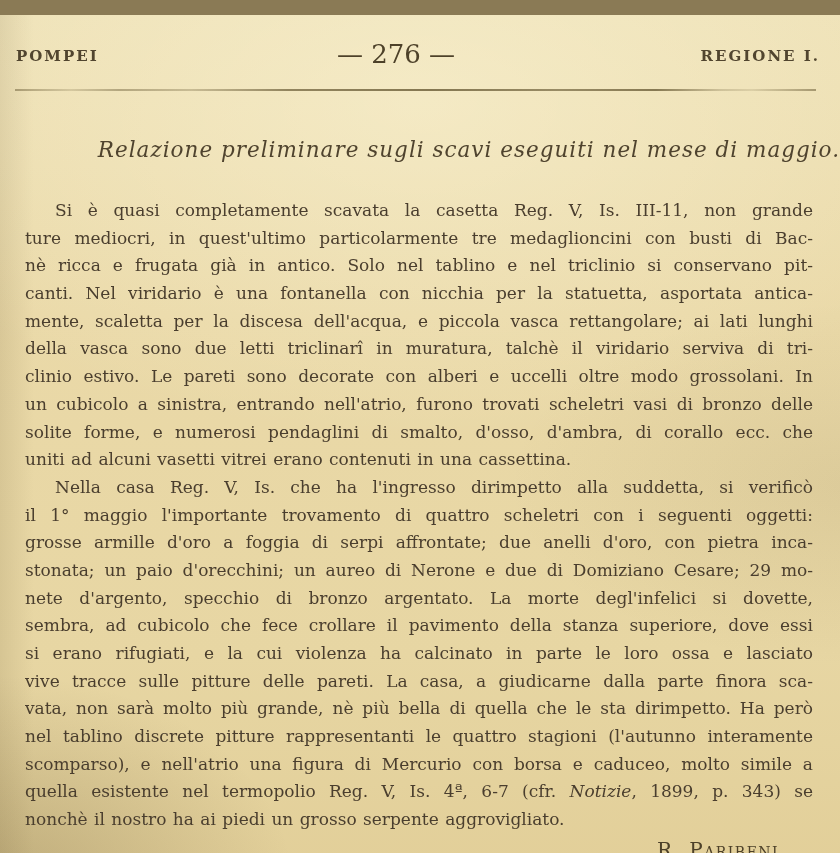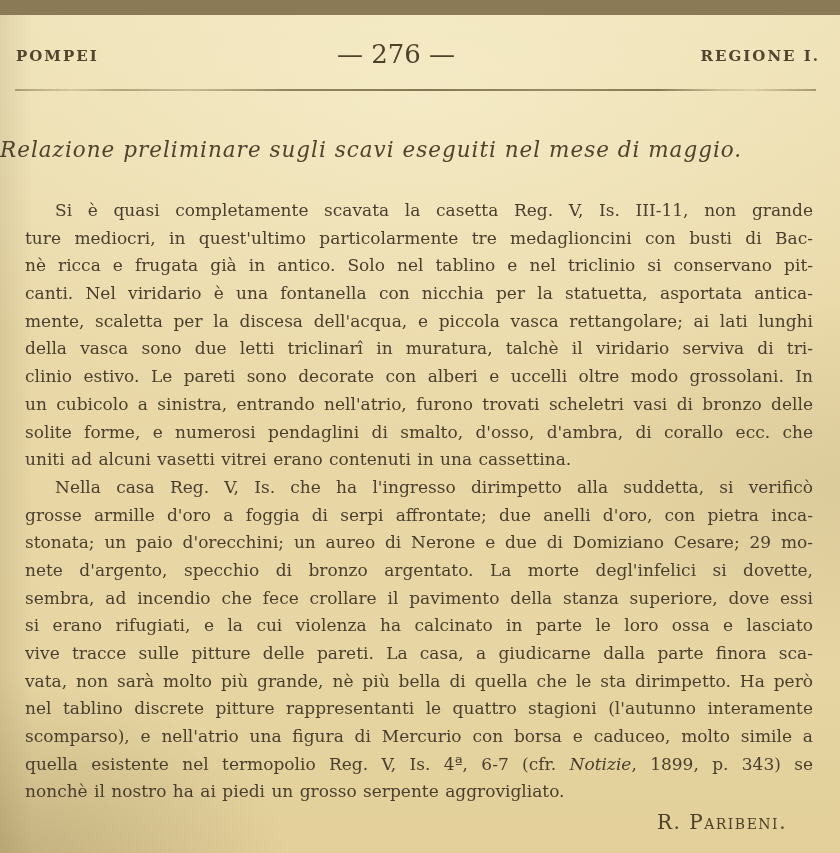--- a/index.html
+++ b/index.html
@@ -59,21 +59,21 @@
       rgba(104, 90, 52, 0.78) 80%,
       rgba(104, 90, 52, 0.25) 88%,
       rgba(104, 90, 52, 0.15) 92%,
       rgba(104, 90, 52, 0.55) 100%);
   }
 
   .doc-title {
     position: absolute;
     top: 122px;
     left: 0; right: 0;
-    text-align: left;
+    text-align: right;
     font-style: italic;
     font-size: 21.5px;
     letter-spacing: 1px;
     color: #4f432e;
   }
 
   .body-text {
     position: absolute;
     top: 182px;
     left: 25px;
@@ -126,24 +126,25 @@
       <div class="line">ture mediocri, in quest'ultimo particolarmente tre medaglioncini con busti di Bac-</div>
       <div class="line">nè ricca e frugata già in antico. Solo nel tablino e nel triclinio si conservano pit-</div>
       <div class="line">canti. Nel viridario è una fontanella con nicchia per la statuetta, asportata antica-</div>
       <div class="line">mente, scaletta per la discesa dell'acqua, e piccola vasca rettangolare; ai lati lunghi</div>
       <div class="line">della vasca sono due letti triclinarî in muratura, talchè il viridario serviva di tri-</div>
       <div class="line">clinio estivo. Le pareti sono decorate con alberi e uccelli oltre modo grossolani. In</div>
       <div class="line">un cubicolo a sinistra, entrando nell'atrio, furono trovati scheletri vasi di bronzo delle</div>
       <div class="line">solite forme, e numerosi pendaglini di smalto, d'osso, d'ambra, di corallo ecc. che</div>
       <div class="line para-end">uniti ad alcuni vasetti vitrei erano contenuti in una cassettina.</div>
       <div class="line indent">Nella casa Reg. V, Is. che ha l'ingresso dirimpetto alla suddetta, si verificò</div>
+      <div class="line">il 1° maggio l'importante trovamento di quattro scheletri con i seguenti oggetti:</div>
       <div class="line">grosse armille d'oro a foggia di serpi affrontate; due anelli d'oro, con pietra inca-</div>
       <div class="line">stonata; un paio d'orecchini; un aureo di Nerone e due di Domiziano Cesare; 29 mo-</div>
       <div class="line">nete d'argento, specchio di bronzo argentato. La morte degl'infelici si dovette,</div>
-      <div class="line">sembra, ad incendio che fece crollare il pavimento della stanza superiore, dove essi</div>
+      <div class="line">sembra, ad cubicolo che fece crollare il pavimento della stanza superiore, dove essi</div>
       <div class="line">si erano rifugiati, e la cui violenza ha calcinato in parte le loro ossa e lasciato</div>
       <div class="line">vive tracce sulle pitture delle pareti. La casa, a giudicarne dalla parte finora sca-</div>
       <div class="line">vata, non sarà molto più grande, nè più bella di quella che le sta dirimpetto. Ha però</div>
       <div class="line">nel tablino discrete pitture rappresentanti le quattro stagioni (l'autunno interamente</div>
       <div class="line">scomparso), e nell'atrio una figura di Mercurio con borsa e caduceo, molto simile a</div>
       <div class="line">quella esistente nel termopolio Reg. V, Is. 4ª, 6-7 (cfr. <span style="font-style: italic;">Notizie</span>, 1899, p. 343) se</div>
       <div class="line para-end">nonchè il nostro ha ai piedi un grosso serpente aggrovigliato.</div>
       <div class="signature">R. Paribeni.</div>
   </div>
 

